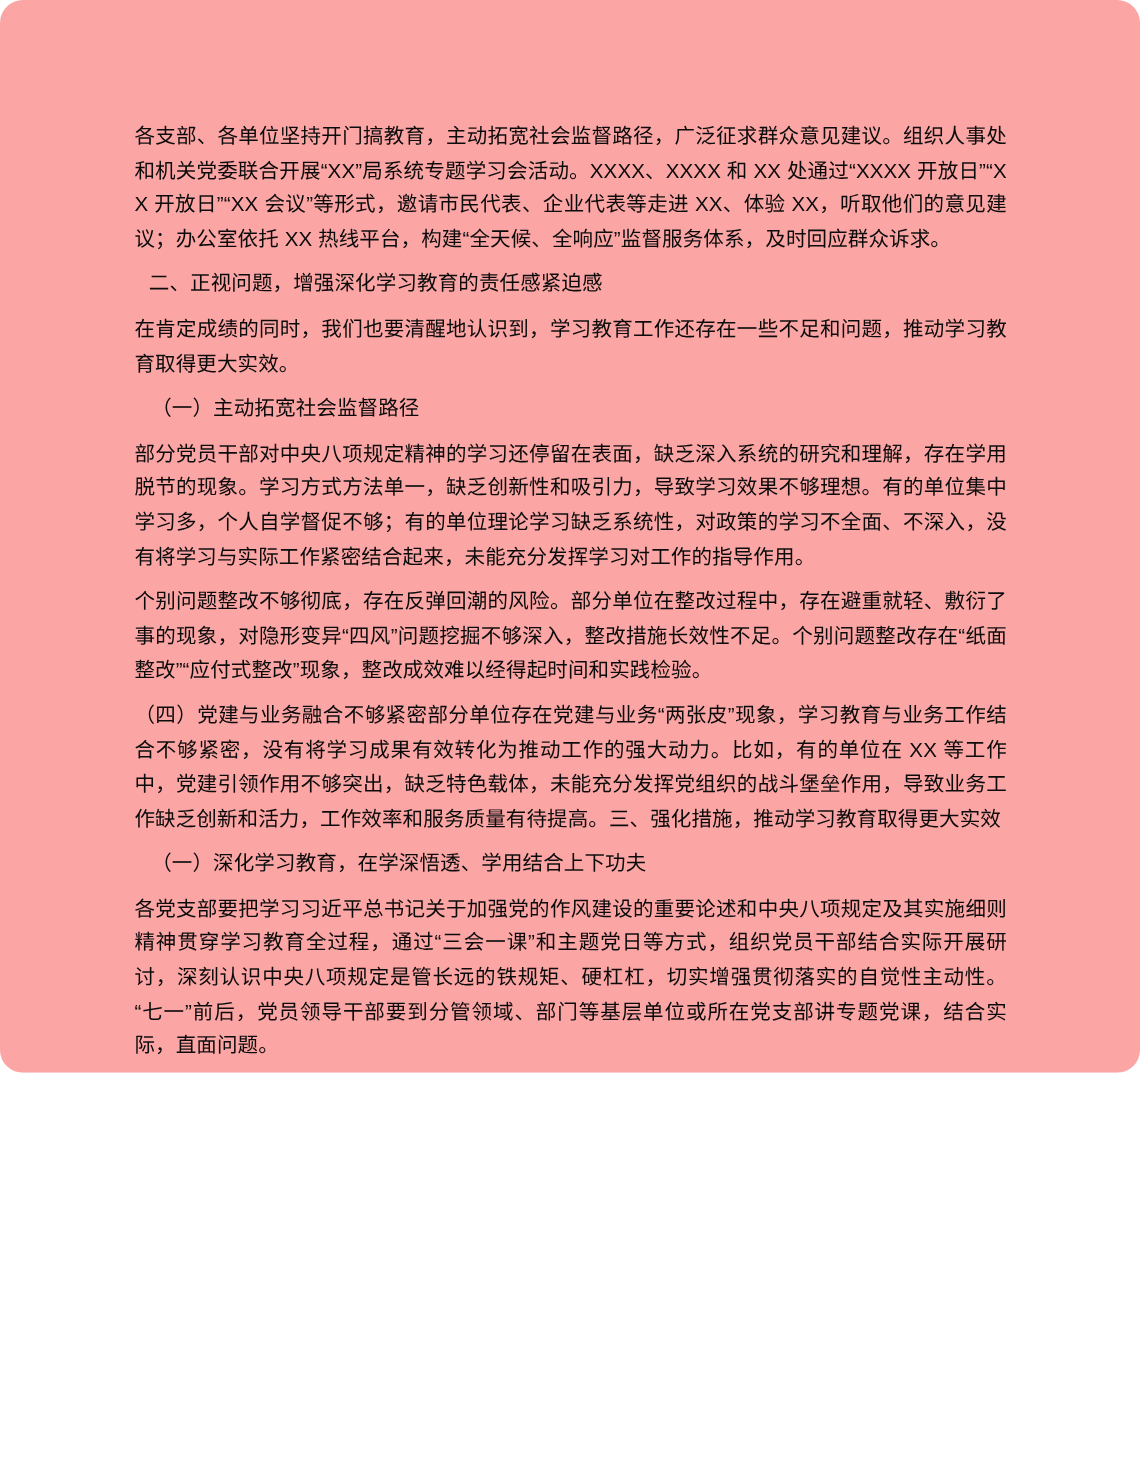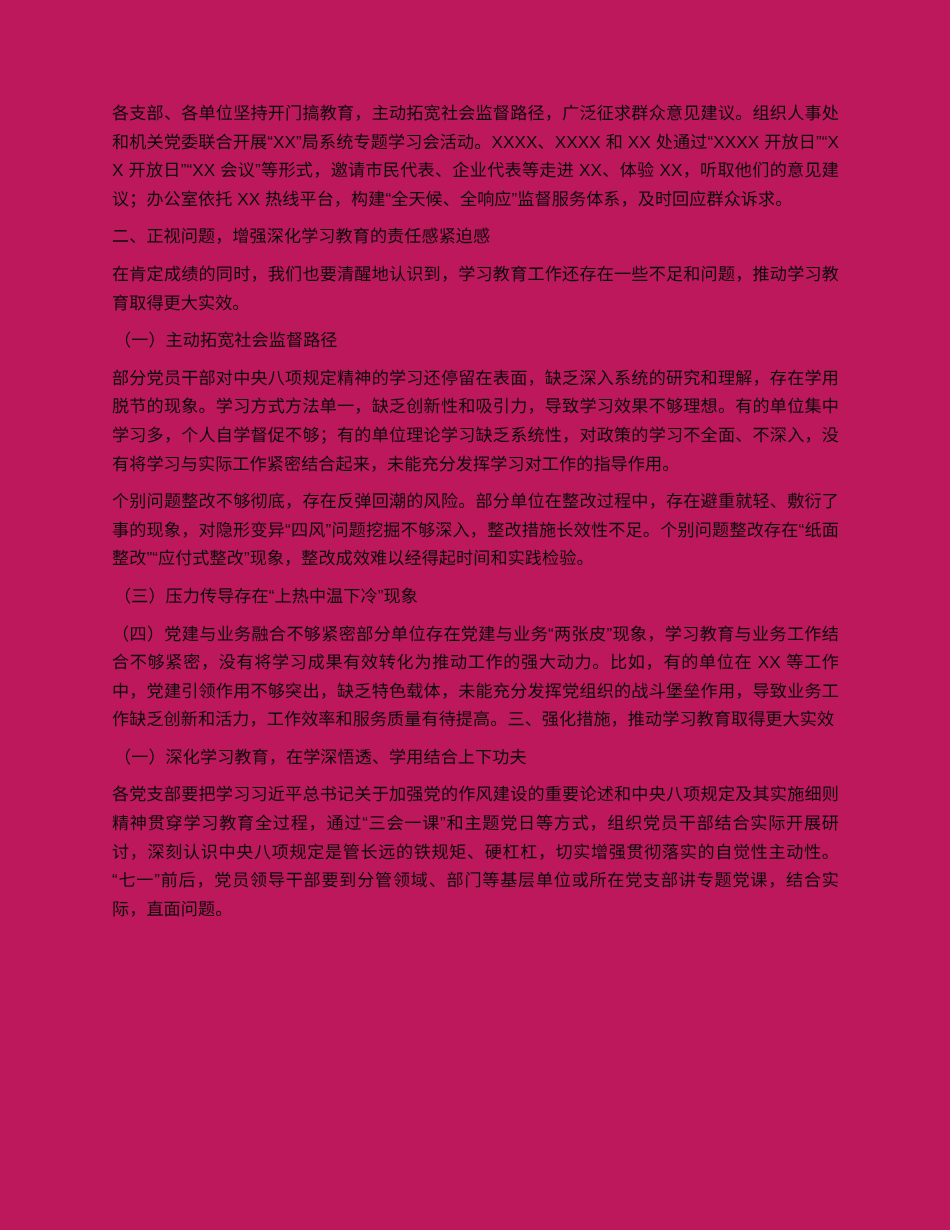--- a/index.html
+++ b/index.html
@@ -7,44 +7,45 @@
     margin: 0;
     padding: 0;
     background: #ffffff;
   }
   body {
     font-family: "Liberation Sans", "DejaVu Sans", sans-serif;
   }
   #page {
     position: relative;
     width: 950px;
-    height: 1230px;
-    background: #be185d;
+    height: 894px;
+    background: #fca5a5;
     overflow: hidden;
     box-sizing: border-box;
+    border-radius: 19px;
   }
   #doc-body {
     position: absolute;
     left: 112px;
     top: 100px;
     width: 727px;
   }
   p.para {
     margin: 0 0 9px 0;
     font-size: 17.1px;
     line-height: 28.6px;
     color: #0b0b0b;
     text-align: justify;
     text-justify: inter-ideograph;
     letter-spacing: 0.1px;
     word-break: break-all;
     font-weight: 400;
   }
   p.heading {
-    margin: 0 0 9px 0;
+    margin: 0 0 9px 12px;
     font-size: 17.1px;
     line-height: 28.6px;
     color: #0b0b0b;
     text-align: left;
     letter-spacing: 0.1px;
     font-weight: 400;
   }
   p.heading.indent-sub {
     text-indent: 0;
     padding-left: 2px;
@@ -62,21 +63,20 @@
 
     <p class="para">在肯定成绩的同时，我们也要清醒地认识到，学习教育工作还存在一些不足和问题，推动学习教育取得更大实效。</p>
 
     <p class="heading indent-sub">（一）主动拓宽社会监督路径</p>
 
     <p class="para">部分党员干部对中央八项规定精神的学习还停留在表面，缺乏深入系统的研究和理解，存在学用脱节的现象。学习方式方法单一，缺乏创新性和吸引力，导致学习效果不够理想。有的单位集中学习多，个人自学督促不够；有的单位理论学习缺乏系统性，对政策的学习不全面、不深入，没有将学习与实际工作紧密结合起来，未能充分发挥学习对工作的指导作用。</p>
 
 
     <p class="para">个别问题整改不够彻底，存在反弹回潮的风险。部分单位在整改过程中，存在避重就轻、敷衍了事的现象，对隐形变异“四风”问题挖掘不够深入，整改措施长效性不足。个别问题整改存在“纸面整改”“应付式整改”现象，整改成效难以经得起时间和实践检验。</p>
 
-    <p class="heading indent-sub">（三）压力传导存在“上热中温下冷”现象</p>
 
 
     <p class="para">（四）党建与业务融合不够紧密部分单位存在党建与业务“两张皮”现象，学习教育与业务工作结合不够紧密，没有将学习成果有效转化为推动工作的强大动力。比如，有的单位在 XX 等工作中，党建引领作用不够突出，缺乏特色载体，未能充分发挥党组织的战斗堡垒作用，导致业务工作缺乏创新和活力，工作效率和服务质量有待提高。三、强化措施，推动学习教育取得更大实效</p>
 
 
     <p class="heading indent-sub">（一）深化学习教育，在学深悟透、学用结合上下功夫</p>
 
     <p class="para">各党支部要把学习习近平总书记关于加强党的作风建设的重要论述和中央八项规定及其实施细则精神贯穿学习教育全过程，通过“三会一课”和主题党日等方式，组织党员干部结合实际开展研讨，深刻认识中央八项规定是管长远的铁规矩、硬杠杠，切实增强贯彻落实的自觉性主动性。“七一”前后，党员领导干部要到分管领域、部门等基层单位或所在党支部讲专题党课，结合实际，直面问题。</p>
 
   </div>

